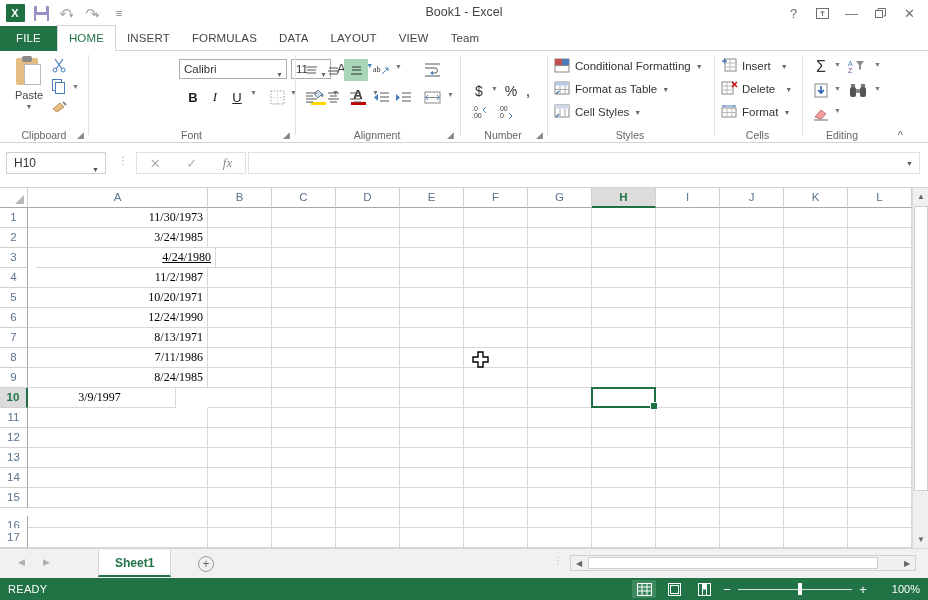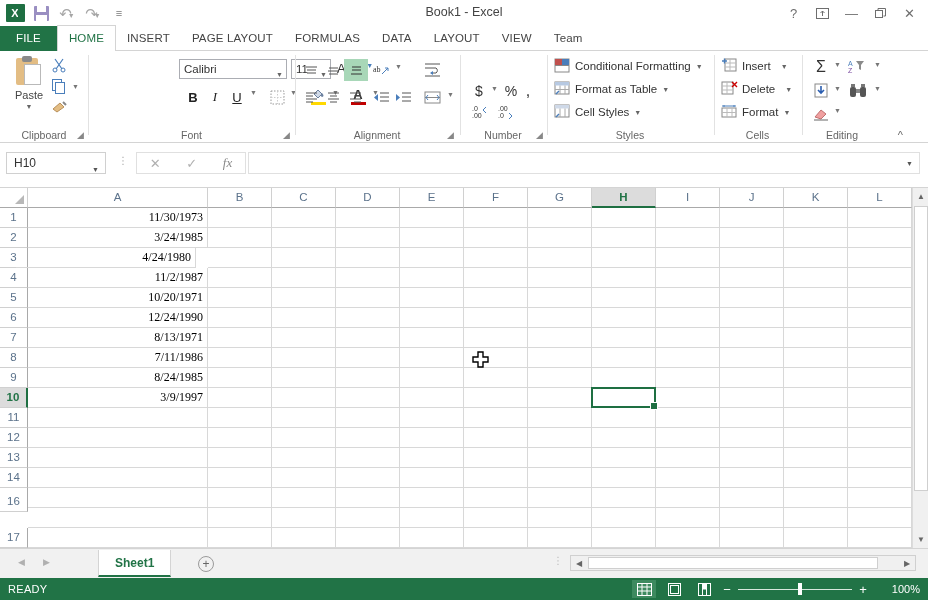--- a/index.html
+++ b/index.html
@@ -302,21 +302,20 @@
         <span>✕</span>
       </div>
   </div>
 </div>
 
 <div class="tabstrip">
   <div class="tabs">
     <div class="tab file">FILE</div>
     <div class="tab active">HOME</div>
     <div class="tab">INSERT</div>
-    <div class="tab">PAGE LAYOUT</div>
     <div class="tab">FORMULAS</div>
     <div class="tab">DATA</div>
     <div class="tab">LAYOUT</div>
     <div class="tab">VIEW</div>
     <div class="tab">Team</div>
   </div>
 </div>
 
 <div class="ribbon">
 
@@ -714,21 +713,21 @@
       <div class="rowhdr" style="top: 120px;">6</div>
       <div class="rowhdr" style="top: 140px;">7</div>
       <div class="rowhdr" style="top: 160px;">8</div>
       <div class="rowhdr" style="top: 180px;">9</div>
       <div class="rowhdr sel" style="top: 200px;">10</div>
       <div class="rowhdr" style="top: 220px;">11</div>
       <div class="rowhdr" style="top: 240px;">12</div>
       <div class="rowhdr" style="top: 260px;">13</div>
       <div class="rowhdr" style="top: 280px;">14</div>
       <div class="rowhdr" style="top: 300px;">15</div>
-      <div class="rowhdr" style="top: 304px;">16</div>
+      <div class="rowhdr" style="top: 328px;">16</div>
       <div class="rowhdr" style="top: 340px;">17</div>
     </div>
   <div id="cells-layer">
       <div class="cell" style="left: 28px; top: 20px; width: 180px;">11/30/1973</div>
       <div class="cell" style="left: 208px; top: 20px; width: 64px;"></div>
       <div class="cell" style="left: 272px; top: 20px; width: 64px;"></div>
       <div class="cell" style="left: 336px; top: 20px; width: 64px;"></div>
       <div class="cell" style="left: 400px; top: 20px; width: 64px;"></div>
       <div class="cell" style="left: 464px; top: 20px; width: 64px;"></div>
       <div class="cell" style="left: 528px; top: 20px; width: 64px;"></div>
@@ -742,21 +741,21 @@
       <div class="cell" style="left: 272px; top: 40px; width: 64px;"></div>
       <div class="cell" style="left: 336px; top: 40px; width: 64px;"></div>
       <div class="cell" style="left: 400px; top: 40px; width: 64px;"></div>
       <div class="cell" style="left: 464px; top: 40px; width: 64px;"></div>
       <div class="cell" style="left: 528px; top: 40px; width: 64px;"></div>
       <div class="cell" style="left: 592px; top: 40px; width: 64px;"></div>
       <div class="cell" style="left: 656px; top: 40px; width: 64px;"></div>
       <div class="cell" style="left: 720px; top: 40px; width: 64px;"></div>
       <div class="cell" style="left: 784px; top: 40px; width: 64px;"></div>
       <div class="cell" style="left: 848px; top: 40px; width: 64px;"></div>
-      <div class="cell" style="left: 16px; top: 60px; width: 180px;">4/24/1980</div>
+      <div class="cell" style="left: 36px; top: 60px; width: 180px; text-decoration: underline;">4/24/1980</div>
       <div class="cell" style="left: 208px; top: 60px; width: 64px;"></div>
       <div class="cell" style="left: 272px; top: 60px; width: 64px;"></div>
       <div class="cell" style="left: 336px; top: 60px; width: 64px;"></div>
       <div class="cell" style="left: 400px; top: 60px; width: 64px;"></div>
       <div class="cell" style="left: 464px; top: 60px; width: 64px;"></div>
       <div class="cell" style="left: 528px; top: 60px; width: 64px;"></div>
       <div class="cell" style="left: 592px; top: 60px; width: 64px;"></div>
       <div class="cell" style="left: 656px; top: 60px; width: 64px;"></div>
       <div class="cell" style="left: 720px; top: 60px; width: 64px;"></div>
       <div class="cell" style="left: 784px; top: 60px; width: 64px;"></div>
@@ -826,21 +825,21 @@
       <div class="cell" style="left: 272px; top: 180px; width: 64px;"></div>
       <div class="cell" style="left: 336px; top: 180px; width: 64px;"></div>
       <div class="cell" style="left: 400px; top: 180px; width: 64px;"></div>
       <div class="cell" style="left: 464px; top: 180px; width: 64px;"></div>
       <div class="cell" style="left: 528px; top: 180px; width: 64px;"></div>
       <div class="cell" style="left: 592px; top: 180px; width: 64px;"></div>
       <div class="cell" style="left: 656px; top: 180px; width: 64px;"></div>
       <div class="cell" style="left: 720px; top: 180px; width: 64px;"></div>
       <div class="cell" style="left: 784px; top: 180px; width: 64px;"></div>
       <div class="cell" style="left: 848px; top: 180px; width: 64px;"></div>
-      <div class="cell" style="left: 28px; top: 200px; width: 180px;">3/9/1997</div>
+      <div class="cell" style="left: 28px; top: 200px; width: 148px; text-align: center;">3/9/1997</div>
       <div class="cell" style="left: 208px; top: 200px; width: 64px;"></div>
       <div class="cell" style="left: 272px; top: 200px; width: 64px;"></div>
       <div class="cell" style="left: 336px; top: 200px; width: 64px;"></div>
       <div class="cell" style="left: 400px; top: 200px; width: 64px;"></div>
       <div class="cell" style="left: 464px; top: 200px; width: 64px;"></div>
       <div class="cell" style="left: 528px; top: 200px; width: 64px;"></div>
       <div class="cell" style="left: 592px; top: 200px; width: 64px;"></div>
       <div class="cell" style="left: 656px; top: 200px; width: 64px;"></div>
       <div class="cell" style="left: 720px; top: 200px; width: 64px;"></div>
       <div class="cell" style="left: 784px; top: 200px; width: 64px;"></div>

